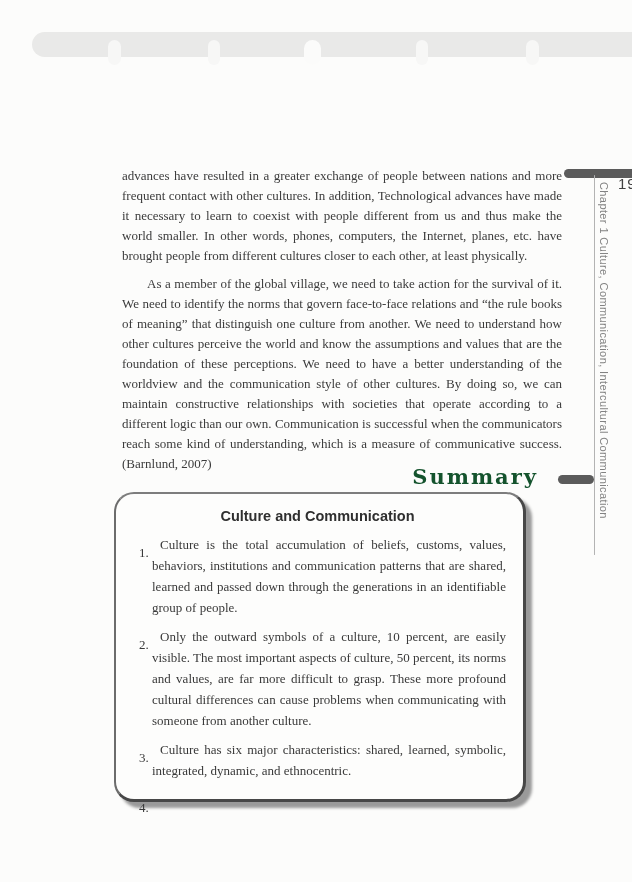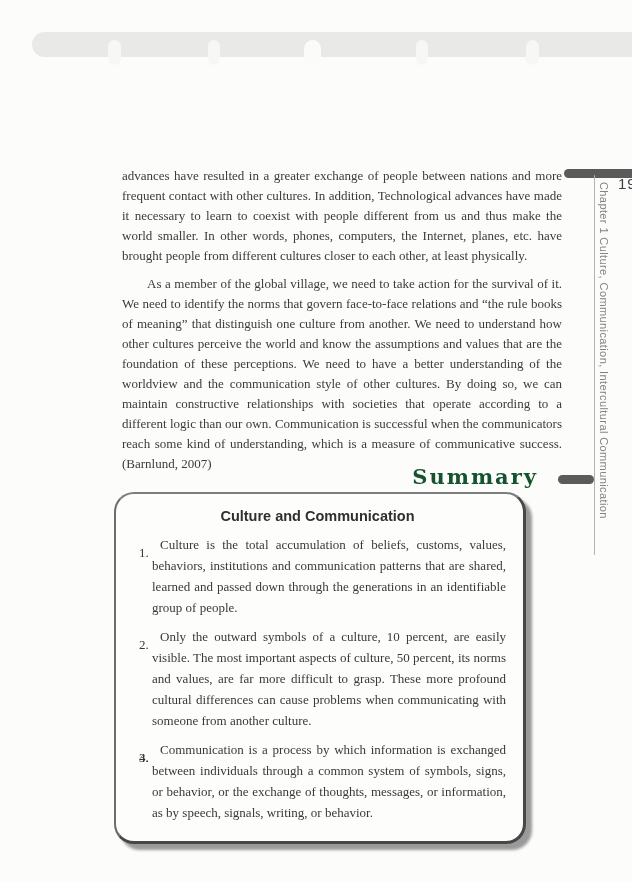--- a/index.html
+++ b/index.html
@@ -109,21 +109,21 @@
     <div class="box-item">
       <span class="num">1.</span>
       <span>Culture is the total accumulation of beliefs, customs, values, behaviors, institutions and communication patterns that are shared, learned and passed down through the generations in an identifiable group of people.</span>
     </div>
     <div class="box-item">
       <span class="num">2.</span>
       <span>Only the outward symbols of a culture, 10 percent, are easily visible. The most important aspects of culture, 50 percent, its norms and values, are far more difficult to grasp. These more profound cultural differences can cause problems when communicating with someone from another culture.</span>
     </div>
     <div class="box-item">
       <span class="num">3.</span>
+      <span>Culture has six major characteristics: shared, learned, symbolic, integrated, dynamic, and ethnocentric.</span>
     </div>
     <div class="box-item">
       <span class="num">4.</span>
-      <span>Communication is a process by which information is exchanged between individuals through a common system of symbols, signs, or behavior, or the exchange of thoughts, messages, or information, as by speech, signals, writing, or behavior.</span>
     </div>
   </div>
 
   <div class="faint-line"></div>
 </div>
 
 </body></html>

